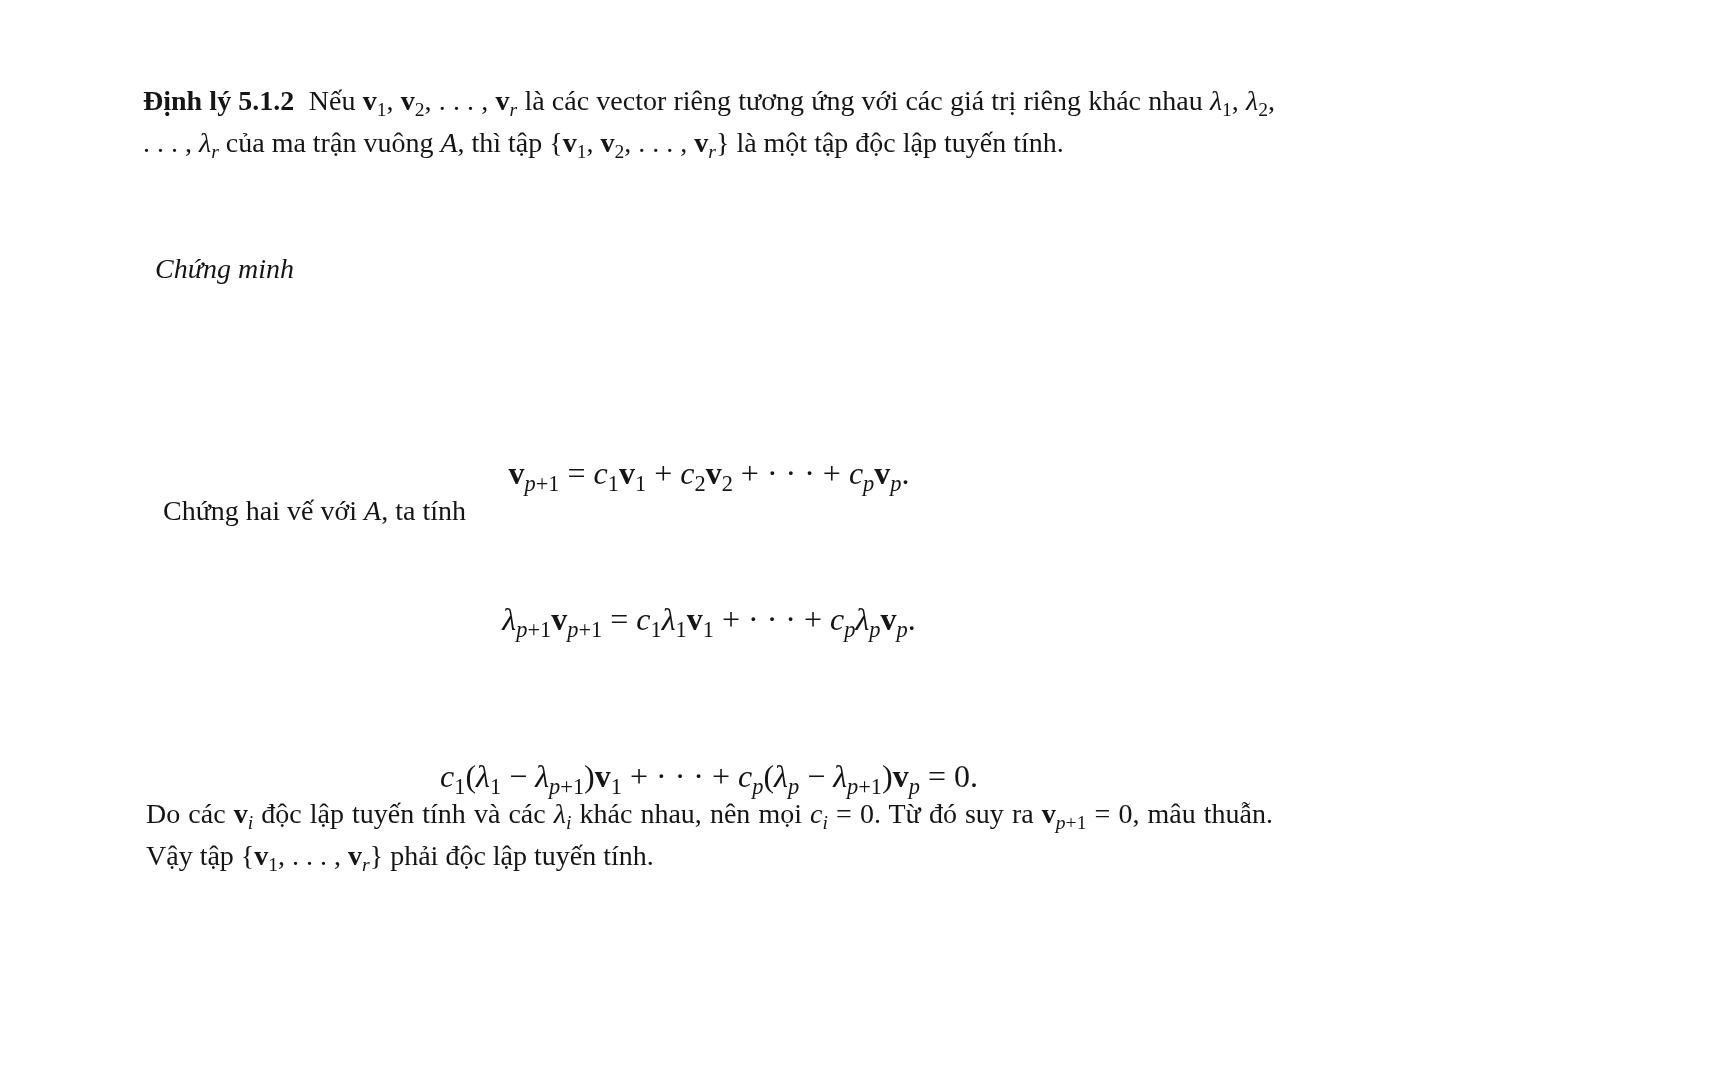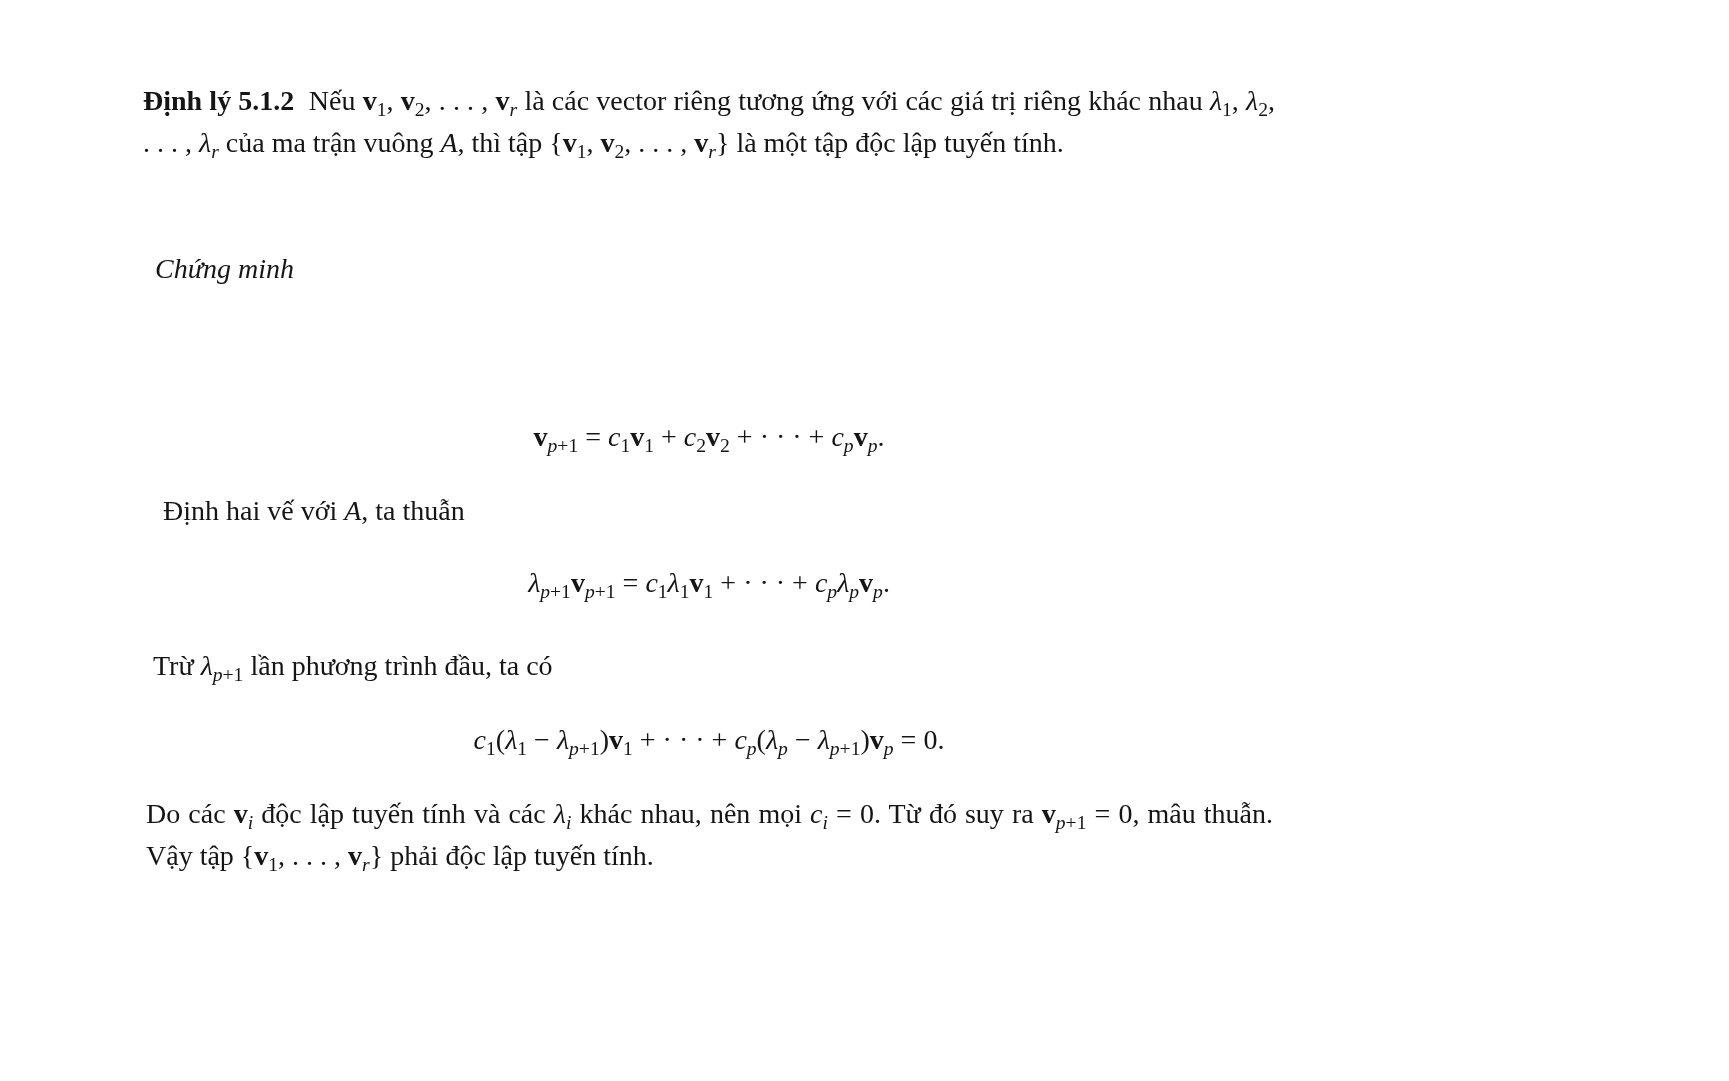--- a/index.html
+++ b/index.html
@@ -15,22 +15,22 @@
     position:absolute;
     font-size:28px;
     line-height:42px;
     text-align:justify;
     white-space:pre-wrap;
   }
   .single{text-align:center;white-space:pre;}
   .equation{
     position:absolute;
     left:143px;width:1132px;
-    font-size:28px;line-height:40px;
-    text-align:center;white-space:pre;
+    font-size:32px;line-height:40px;
+    text-align:center;white-space:pre;margin-top:36px;
   }
   .proof-head{font-style:italic;}
   
   .tk-n{}
   .tk-b{font-weight:700;}
   .tk-i{font-style:italic;}
   .tk-sb{font-size:70%;vertical-align:-0.3em;line-height:0;}
   .tk-sbi{font-size:70%;vertical-align:-0.3em;line-height:0;font-style:italic;}
   
   .bottom-line{position:absolute;}
@@ -41,25 +41,24 @@
 
 <div class="page">
 
   <div class="tblock" style="left:143px;top:80px;width:1132px;"><span class="tk-b">Định lý 5.1.2</span><span class="tk-n">  Nếu </span><span class="tk-b">v</span><span class="tk-sb">1</span><span class="tk-n">, </span><span class="tk-b">v</span><span class="tk-sb">2</span><span class="tk-n">, . . . , </span><span class="tk-b">v</span><span class="tk-sbi">r</span><span class="tk-n"> là các vector riêng tương ứng với các giá trị riêng khác nhau </span><span class="tk-i">λ</span><span class="tk-sb">1</span><span class="tk-n">, </span><span class="tk-i">λ</span><span class="tk-sb">2</span><span class="tk-n">, . . . , </span><span class="tk-i">λ</span><span class="tk-sbi">r</span><span class="tk-n"> của ma trận vuông </span><span class="tk-i">A</span><span class="tk-n">, thì tập {</span><span class="tk-b">v</span><span class="tk-sb">1</span><span class="tk-n">, </span><span class="tk-b">v</span><span class="tk-sb">2</span><span class="tk-n">, . . . , </span><span class="tk-b">v</span><span class="tk-sbi">r</span><span class="tk-n">} là một tập độc lập tuyến tính.</span></div>
 
   <div class="tblock single proof-head" style="left:155px;top:248px;"><span class="tk-i">Chứng minh</span></div>
 
 
   <div class="equation" style="top:417px;"><span class="tk-b">v</span><span class="tk-sbi">p</span><span class="tk-sb">+1</span><span class="tk-n"> = </span><span class="tk-i">c</span><span class="tk-sb">1</span><span class="tk-b">v</span><span class="tk-sb">1</span><span class="tk-n"> + </span><span class="tk-i">c</span><span class="tk-sb">2</span><span class="tk-b">v</span><span class="tk-sb">2</span><span class="tk-n"> + · · · + </span><span class="tk-i">c</span><span class="tk-sbi">p</span><span class="tk-b">v</span><span class="tk-sbi">p</span><span class="tk-n">.</span></div>
 
-  <div class="tblock single" style="left:163px;top:490px;"><span class="tk-n">Định hai vế với </span><span class="tk-i">A</span><span class="tk-n">, ta thuẫn</span></div>
+  <div class="tblock single" style="left:163px;top:490px;"><span class="tk-n">Chứng hai vế với </span><span class="tk-i">A</span><span class="tk-n">, ta tính</span></div>
 
   <div class="equation" style="top:563px;"><span class="tk-i">λ</span><span class="tk-sbi">p</span><span class="tk-sb">+1</span><span class="tk-b">v</span><span class="tk-sbi">p</span><span class="tk-sb">+1</span><span class="tk-n"> = </span><span class="tk-i">c</span><span class="tk-sb">1</span><span class="tk-i">λ</span><span class="tk-sb">1</span><span class="tk-b">v</span><span class="tk-sb">1</span><span class="tk-n"> + · · · + </span><span class="tk-i">c</span><span class="tk-sbi">p</span><span class="tk-i">λ</span><span class="tk-sbi">p</span><span class="tk-b">v</span><span class="tk-sbi">p</span><span class="tk-n">.</span></div>
 
-  <div class="tblock single" style="left:153px;top:645px;"><span class="tk-n">Trừ </span><span class="tk-i">λ</span><span class="tk-sbi">p</span><span class="tk-sb">+1</span><span class="tk-n"> lần phương trình đầu, ta có</span></div>
 
   <div class="equation" style="top:720px;"><span class="tk-i">c</span><span class="tk-sb">1</span><span class="tk-n">(</span><span class="tk-i">λ</span><span class="tk-sb">1</span><span class="tk-n"> − </span><span class="tk-i">λ</span><span class="tk-sbi">p</span><span class="tk-sb">+1</span><span class="tk-n">)</span><span class="tk-b">v</span><span class="tk-sb">1</span><span class="tk-n"> + · · · + </span><span class="tk-i">c</span><span class="tk-sbi">p</span><span class="tk-n">(</span><span class="tk-i">λ</span><span class="tk-sbi">p</span><span class="tk-n"> − </span><span class="tk-i">λ</span><span class="tk-sbi">p</span><span class="tk-sb">+1</span><span class="tk-n">)</span><span class="tk-b">v</span><span class="tk-sbi">p</span><span class="tk-n"> = 0.</span></div>
 
   <div class="tblock" style="left:146px;top:793px;width:1127px;"><span class="tk-n">Do các </span><span class="tk-b">v</span><span class="tk-sbi">i</span><span class="tk-n"> độc lập tuyến tính và các </span><span class="tk-i">λ</span><span class="tk-sbi">i</span><span class="tk-n"> khác nhau, nên mọi </span><span class="tk-i">c</span><span class="tk-sbi">i</span><span class="tk-n"> = 0. Từ đó suy ra </span><span class="tk-b">v</span><span class="tk-sbi">p</span><span class="tk-sb">+1</span><span class="tk-n"> = 0, mâu thuẫn. Vậy tập {</span><span class="tk-b">v</span><span class="tk-sb">1</span><span class="tk-n">, . . . , </span><span class="tk-b">v</span><span class="tk-sbi">r</span><span class="tk-n">} phải độc lập tuyến tính.</span></div>
 
   <div>
     <div class="bottom-line" style="left: 0px; top: 1076px; width: 171px; height: 5px; background: rgb(0, 0, 0);"></div>
   <div class="speck" style="left: 172px; top: 1077px; width: 3px; height: 4px; background: rgb(34, 68, 221);"></div>
       <div class="speck" style="left: 207px; top: 1078px; width: 4px; height: 3px; background: rgb(68, 68, 68);"></div>
       <div class="speck" style="left: 232px; top: 1078px; width: 4px; height: 3px; background: rgb(51, 85, 170);"></div>

